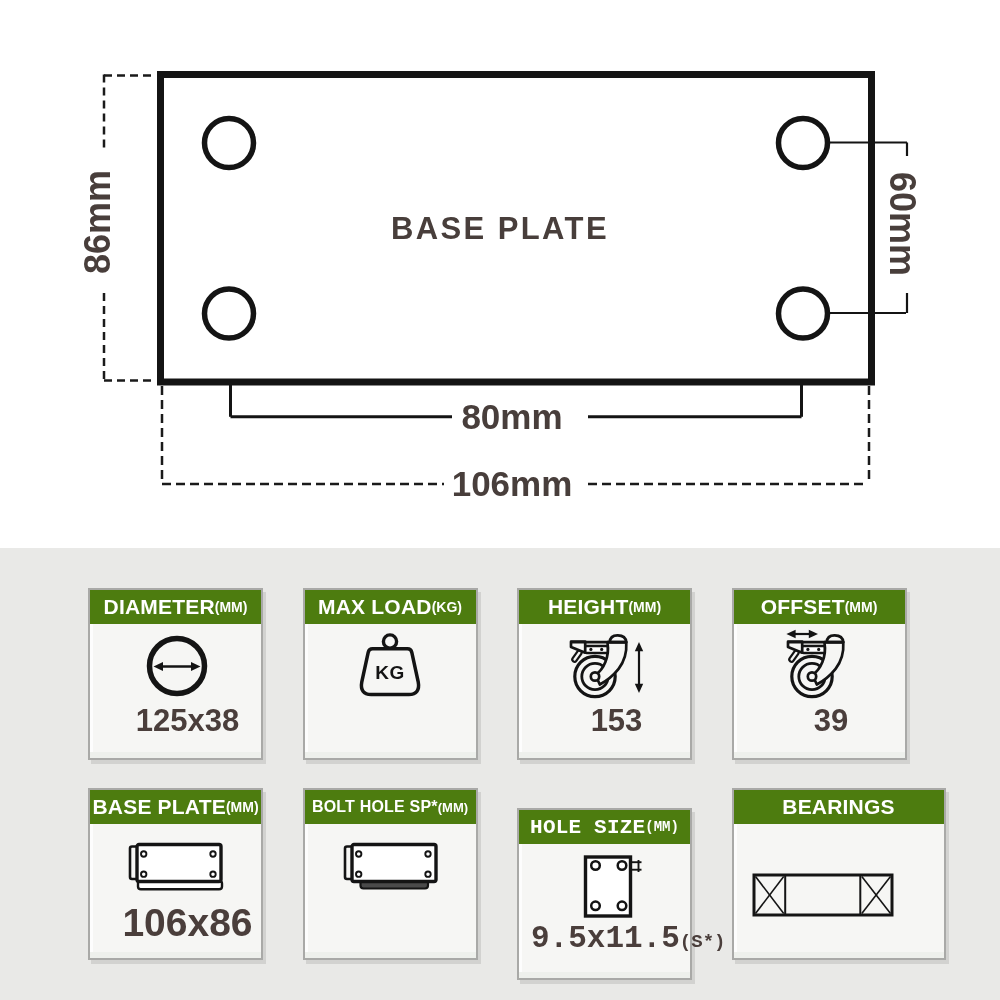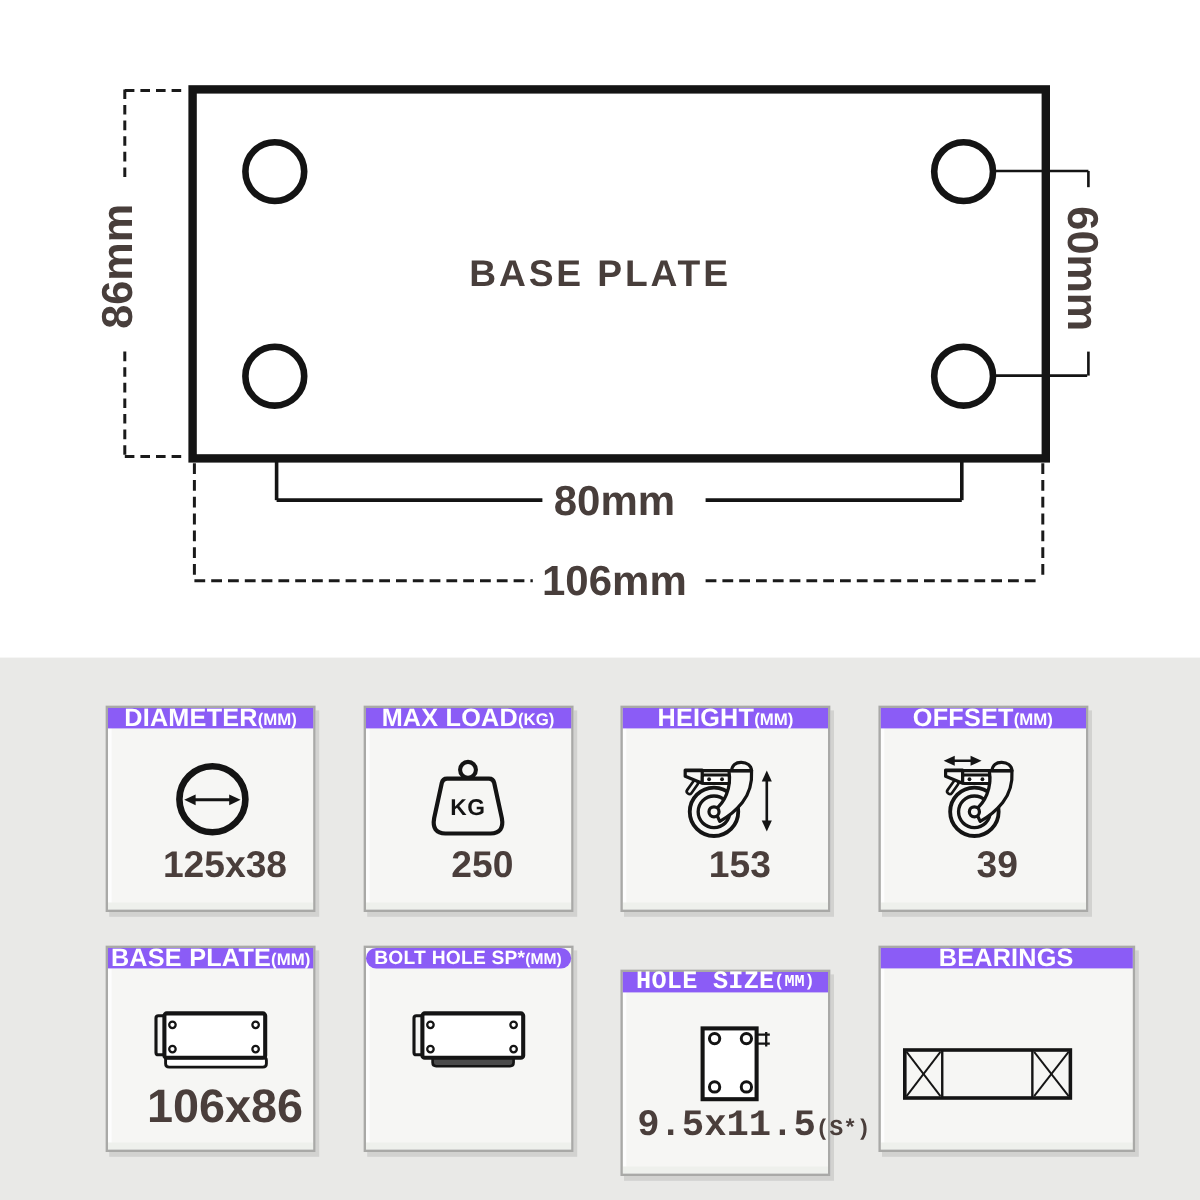--- a/index.html
+++ b/index.html
@@ -1,21 +1,21 @@
 <!DOCTYPE html>
 <html><head>
 <meta charset="utf-8">
 <style>
   html,body{margin:0;padding:0;width:1000px;height:1000px;background:#ffffff;overflow:hidden;}
   body{font-family:"Liberation Sans", sans-serif;}
   .abs{position:absolute;}
   #band{position:absolute;left:0;top:548px;width:1000px;height:452px;background:#e9e9e7;}
   .card{position:absolute;width:171px;height:168px;background:#f6f6f4;border:2px solid #a9a9a7;
         box-shadow:3px 4px 0 #d2d2d0, inset 0 -6px 0 #eef0ec, inset 3px 0 0 #fdfdfd;}
-  .hdr{position:absolute;left:0;top:0;width:100%;height:17px;background:#8b5cf6;color:#fff;
+  .hdr{position:absolute;left:0;top:0;width:100%;height:34px;background:#4d7c0f;color:#fff;
        display:flex;align-items:center;justify-content:center;font-weight:bold;font-size:21px;
        letter-spacing:0.2px;white-space:nowrap;}
   .hdr .sm{font-size:14px;font-weight:bold;letter-spacing:0;}
   .val{position:absolute;left:0;top:113px;width:100%;text-align:center;font-weight:bold;
        font-size:31px;color:#4a3e3b;margin-left:12px;}
   .val2{top:110.5px;font-size:39px;}
   .val .sm{font-size:19px;}
   .icn{position:absolute;}
 </style>
 </head>
@@ -119,21 +119,20 @@
 <div class="card" style="left:302.5px;top:588px;">
 
   <div class="hdr">MAX LOAD<span class="sm">(KG)</span></div>
 
   <svg class="icn" style="left:53px;top:41px" width="64" height="70" viewBox="0 0 64 70">
     <circle cx="32" cy="10.5" r="6.6" fill="none" stroke="#141414" stroke-width="3.4"></circle>
     <path d="M14.5,17.8 L49.5,17.8 Q53,17.8 53.8,21.3 L60.2,50.8 Q62.5,63.3 50.8,63.6 L13.2,63.6 Q1.5,63.3 3.8,50.8 L10.2,21.3 Q11,17.8 14.5,17.8 Z" fill="#f6f6f4" stroke="#141414" stroke-width="3.5" stroke-linejoin="round"></path>
     <text x="32" y="48" text-anchor="middle" font-weight="bold" font-size="19" letter-spacing="0.5" fill="#141414">KG</text>
   </svg>
 
-  <div class="val">250</div>
 </div>
 
 <div class="card" style="left:517px;top:588px;">
 
   <div class="hdr">HEIGHT<span class="sm">(MM)</span></div>
 
   <svg class="icn" style="left:49px;top:42px" width="82" height="70" viewBox="0 0 82 70">
     <use href="#caster" x="0" y="0"></use>
     <line x1="71" y1="17" x2="71" y2="53" stroke="#141414" stroke-width="2.2"></line>
     <polygon points="71,10 66.8,19.2 75.2,19.2" fill="#141414"></polygon>
@@ -169,21 +168,21 @@
     <circle cx="85" cy="12" r="2.7" fill="none" stroke="#141414" stroke-width="1.9"></circle>
     <circle cx="15.7" cy="32.2" r="2.7" fill="none" stroke="#141414" stroke-width="1.9"></circle>
     <circle cx="85" cy="32.2" r="2.7" fill="none" stroke="#141414" stroke-width="1.9"></circle>
   </svg>
 
   <div class="val val2">106x86</div>
 </div>
 
 <div class="card" style="left:302.5px;top:788px;">
 
-  <div class="hdr" style="font-size:16px;border-radius:10px;">BOLT HOLE SP*<span class="sm" style="font-size:13px;">(MM)</span></div>
+  <div class="hdr" style="font-size:16px;">BOLT HOLE SP*<span class="sm" style="font-size:13px;">(MM)</span></div>
 
   <svg class="icn" style="left:38px;top:52px" width="98" height="52" viewBox="0 0 98 52">
     <rect x="2" y="4.5" width="8" height="32.5" rx="2" fill="#f6f6f4" stroke="#141414" stroke-width="2.6"></rect>
     <path d="M17.5,39.5 H85 V43.5 Q85,46.5 82,46.5 H20.5 Q17.5,46.5 17.5,43.5 Z" fill="#4a4a4a" stroke="#141414" stroke-width="2.2" stroke-linejoin="round"></path>
     <rect x="9" y="2.5" width="84" height="37" rx="2" fill="#ffffff" stroke="#141414" stroke-width="3.4"></rect>
     <circle cx="15.7" cy="12" r="2.7" fill="none" stroke="#141414" stroke-width="1.9"></circle>
     <circle cx="85" cy="12" r="2.7" fill="none" stroke="#141414" stroke-width="1.9"></circle>
     <circle cx="15.7" cy="32.2" r="2.7" fill="none" stroke="#141414" stroke-width="1.9"></circle>
     <circle cx="85" cy="32.2" r="2.7" fill="none" stroke="#141414" stroke-width="1.9"></circle>
   </svg>

